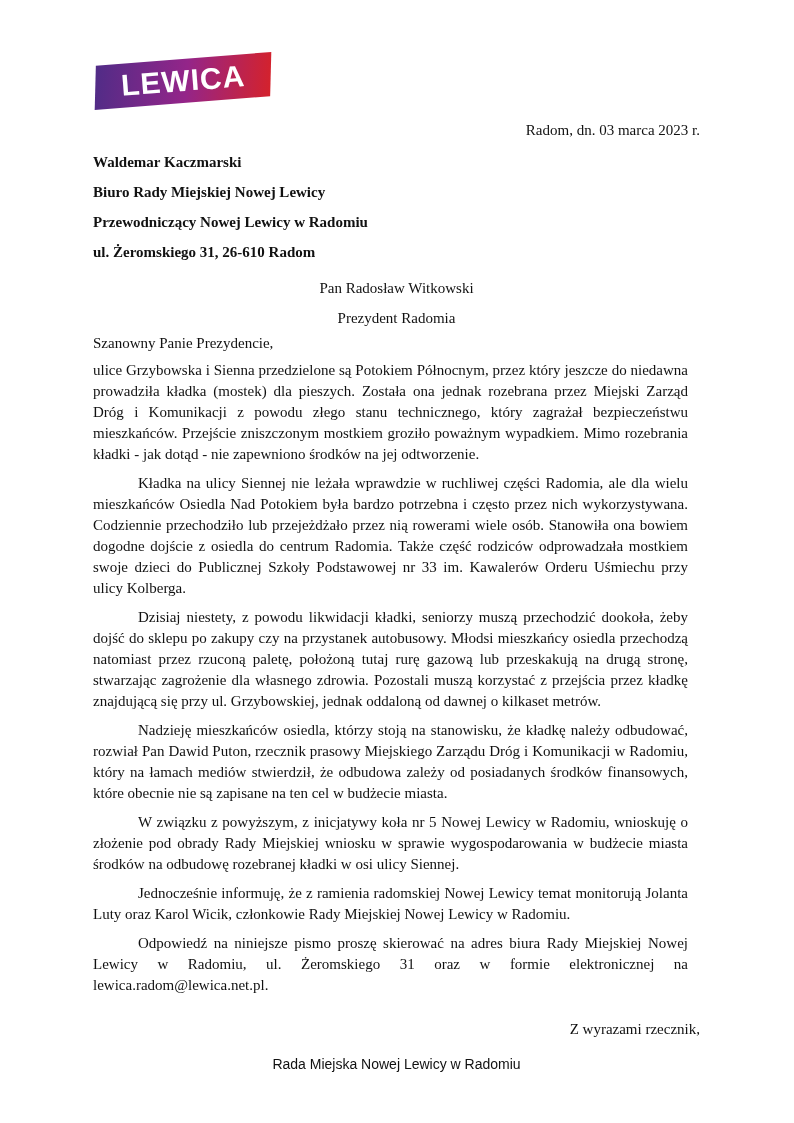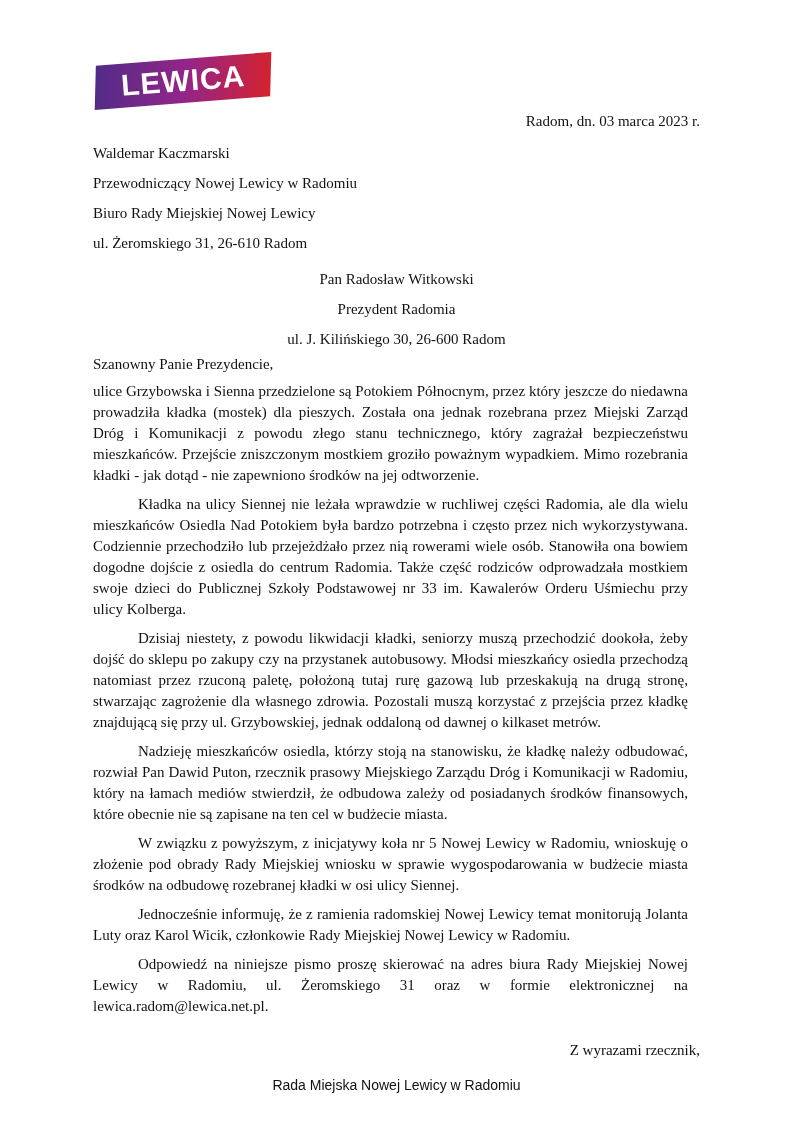--- a/index.html
+++ b/index.html
@@ -36,23 +36,23 @@
     transform: skewX(6deg);
     font-family: "Liberation Sans", "DejaVu Sans", sans-serif;
     font-weight: bold;
     font-size: 30px;
     letter-spacing: 1px;
     color: #ffffff;
     line-height: 1;
     user-select: none;
   }
 
-  .date-row { text-align: right; margin-top: 3px; line-height: 21px; }
+  .date-row { text-align: right; margin-top: 12px; line-height: 21px; }
 
-  .sender { margin-top: 6px; line-height: 30px; }
+  .sender { margin-top: 6px; line-height: 30px; font-weight: bold; }
   .recipient { margin-top: 6px; text-align: center; line-height: 30px; }
 
   .salutation { margin-top: 0; margin-bottom: 0; line-height: 21px; }
 
   p.body {
     margin: 6px 12px 8px 0;
     text-align: justify;
     line-height: 21px;
   }
   p.body.indent { text-indent: 45px; margin-top: 0; }
@@ -76,29 +76,28 @@
   <div class="logo-row">
     <div class="logo-band" style="background: linear-gradient(93deg, rgb(81, 44, 135) 0%, rgb(148, 37, 137) 52%, rgb(212, 34, 44) 100%);">
       <span class="logo-text" style="color: rgb(255, 255, 255);">LEWICA</span>
     </div>
   </div>
 
   <div class="date-row">Radom, dn. 03 marca 2023 r.</div>
 
   <div class="sender">
     <div>Waldemar Kaczmarski</div>
+    <div>Biuro Rady Miejskiej Nowej Lewicy</div>
     <div>Przewodniczący Nowej Lewicy w Radomiu</div>
-    <div>Biuro Rady Miejskiej Nowej Lewicy</div>
     <div>ul. Żeromskiego 31, 26-610 Radom</div>
   </div>
 
   <div class="recipient">
     <div>Pan Radosław Witkowski</div>
     <div>Prezydent Radomia</div>
-    <div>ul. J. Kilińskiego 30, 26-600 Radom</div>
   </div>
 
   <div class="salutation">Szanowny Panie Prezydencie,</div>
 
   <p class="body">ulice Grzybowska i Sienna przedzielone są Potokiem Północnym, przez który jeszcze do niedawna prowadziła kładka (mostek) dla pieszych. Została ona jednak rozebrana przez Miejski Zarząd Dróg i Komunikacji z powodu złego stanu technicznego, który zagrażał  bezpieczeństwu  mieszkańców. Przejście zniszczonym mostkiem groziło poważnym wypadkiem. Mimo rozebrania kładki - jak dotąd - nie zapewniono środków na jej odtworzenie.</p>
   <p class="body indent">Kładka na ulicy Siennej nie leżała wprawdzie w ruchliwej części Radomia, ale dla wielu mieszkańców Osiedla Nad Potokiem była bardzo potrzebna i często przez nich wykorzystywana. Codziennie przechodziło lub przejeżdżało przez nią rowerami wiele osób. Stanowiła ona bowiem dogodne dojście z osiedla do centrum Radomia. Także część rodziców odprowadzała mostkiem swoje dzieci do Publicznej Szkoły Podstawowej nr 33 im. Kawalerów Orderu Uśmiechu przy ulicy Kolberga.</p>
   <p class="body indent">Dzisiaj niestety, z powodu likwidacji kładki, seniorzy muszą przechodzić dookoła, żeby dojść do sklepu po zakupy czy na przystanek autobusowy. Młodsi mieszkańcy osiedla przechodzą natomiast przez rzuconą paletę, położoną tutaj rurę gazową lub przeskakują na drugą stronę, stwarzając zagrożenie dla własnego zdrowia. Pozostali muszą korzystać z przejścia przez kładkę znajdującą się przy ul. Grzybowskiej, jednak oddaloną od dawnej o kilkaset metrów.</p>
   <p class="body indent">Nadzieję mieszkańców osiedla, którzy stoją na stanowisku, że kładkę należy odbudować, rozwiał Pan Dawid Puton, rzecznik prasowy Miejskiego Zarządu Dróg i Komunikacji w Radomiu,  który na łamach mediów stwierdził, że odbudowa zależy od posiadanych środków finansowych,  które obecnie nie są zapisane na ten cel w budżecie miasta.</p>
   <p class="body indent">W związku z powyższym, z inicjatywy koła nr 5 Nowej Lewicy w Radomiu, wnioskuję o  złożenie pod obrady Rady Miejskiej wniosku w sprawie wygospodarowania w budżecie miasta środków na odbudowę  rozebranej  kładki w osi ulicy Siennej.</p>
   <p class="body indent">Jednocześnie  informuję, że z ramienia radomskiej Nowej Lewicy temat monitorują Jolanta Luty oraz  Karol Wicik, członkowie Rady Miejskiej Nowej Lewicy w Radomiu.</p>

